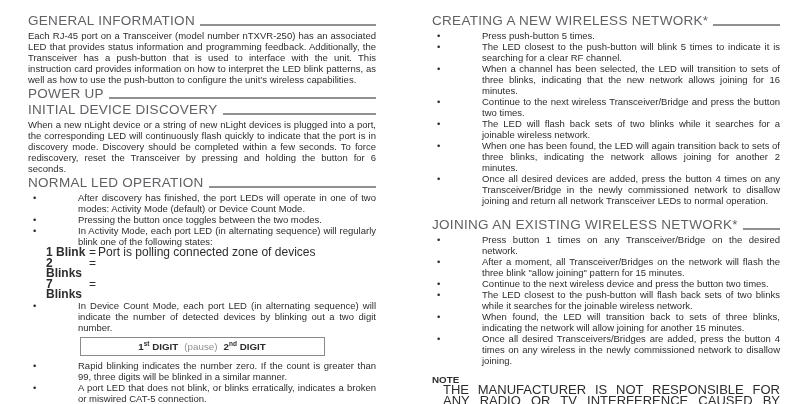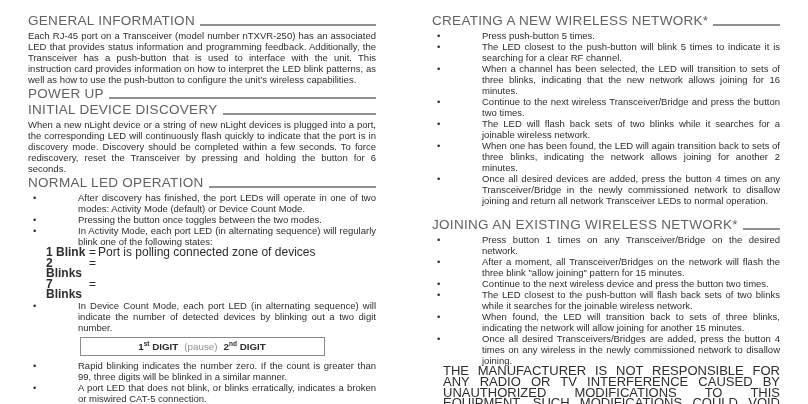--- a/index.html
+++ b/index.html
@@ -202,18 +202,19 @@
     </div>
     <div class="bullet">
       <span class="dot">•</span>
       <span class="btxt">When found, the LED will transition back to sets of three blinks, indicating the network will allow joining for another 15 minutes.</span>
     </div>
     <div class="bullet">
       <span class="dot">•</span>
       <span class="btxt">Once all desired Transceivers/Bridges are added, press the button 4 times on any wireless in the newly commissioned network to disallow joining.</span>
     </div>
 
+    <div class="note-label">NOTE</div>
     <div class="note-body">THE MANUFACTURER IS NOT RESPONSIBLE FOR ANY RADIO OR TV INTERFERENCE CAUSED BY UNAUTHORIZED MODIFICATIONS TO THIS EQUIPMENT.  SUCH MODIFICATIONS COULD VOID THE USER’S AUTHORITY TO OPERATE THE EQUIPMENT.</div>
 
     <div class="footnote">*Note: For use with nLight wireless devices only</div>
 
   </div>
 </div>
 
 </body></html>

